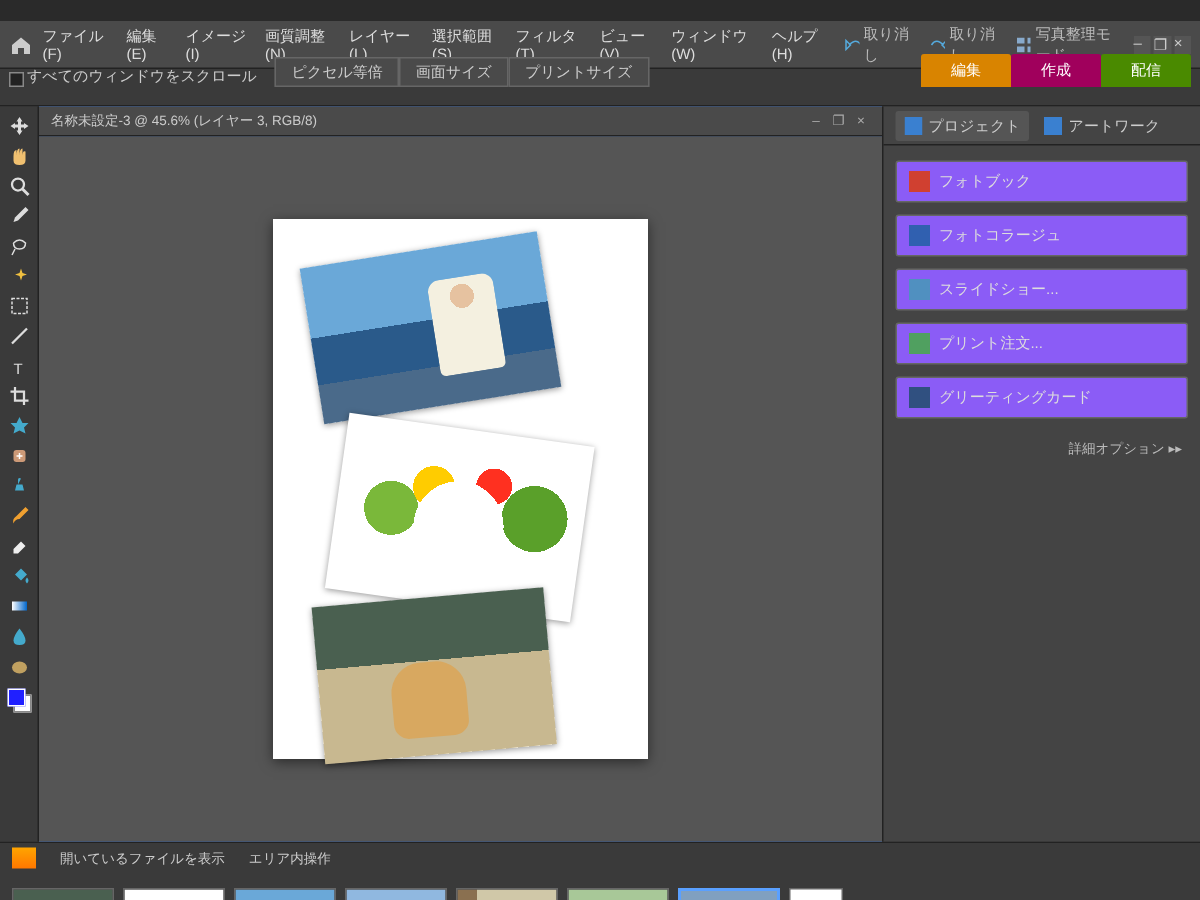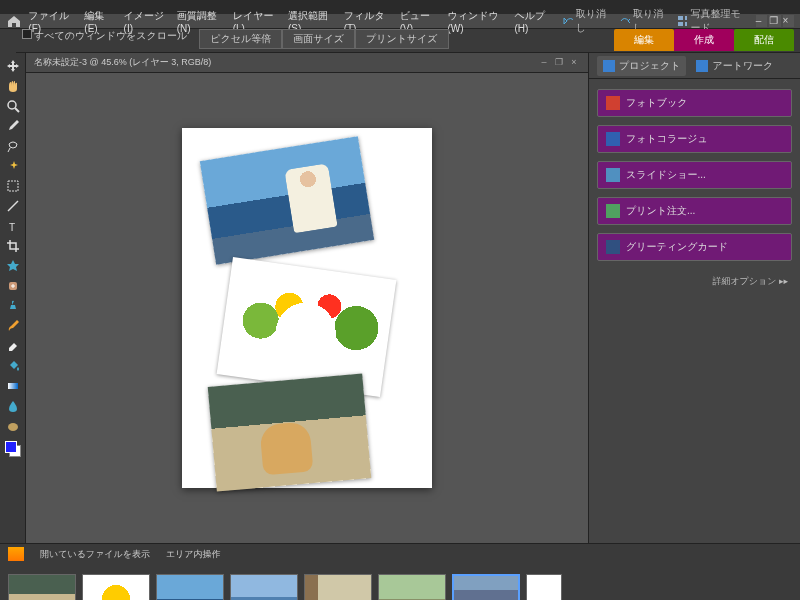--- a/index.html
+++ b/index.html
@@ -1,28 +1,28 @@
 <!DOCTYPE html>
 <html><head>
 <meta charset="utf-8">
 <style>
 * { margin: 0; padding: 0; box-sizing: border-box; font-family: "Hiragino Kaku Gothic Pro", "Meiryo", sans-serif; font-size: 10px; }
 body { width: 800px; height: 600px; background: #3a3a3a; color: #ccc; overflow: hidden; }
 
 .titlebar { height: 14px; background: #2a2a2a; display: flex; align-items: center; padding: 0 4px; }
 .titlebar .app-title { color: #888; font-size: 9px; }
 
-.menubar { height: 15px; background: #4a4a4a; display: flex; align-items: center; padding: 0 6px; gap: 0; border-bottom: 1px solid #222; }
+.menubar { height: 32px; background: #4a4a4a; display: flex; align-items: center; padding: 0 6px; gap: 0; border-bottom: 1px solid #222; }
 .menubar .home { width: 20px; height: 16px; display: flex; align-items: center; justify-content: center; }
 .menubar .menu-item { padding: 0 6px; color: #ddd; font-size: 10px; cursor: pointer; }
 .menubar .spacer { flex: 1; }
 .menubar .quick-btn { padding: 0 6px; color: #bbb; font-size: 9px; display: flex; align-items: center; gap: 3px; }
 .menubar .win-btn { width: 14px; height: 12px; background: #555; margin-left: 2px; }
 
-.modebar { height: 24px; background: #3a3a3a; display: flex; align-items: flex-start; padding: 0 6px; border-bottom: 1px solid #222; margin-left: 16px; }
+.modebar { height: 24px; background: #3a3a3a; display: flex; align-items: flex-end; padding: 12px 6px; border-bottom: 1px solid #222; }
 .modebar .opt-label { color: #ccc; padding: 0 12px 0 2px; font-size: 10px; }
 .modebar .opt-checkbox { width: 10px; height: 10px; border: 1px solid #888; background: #222; }
 .modebar .opt-btn { padding: 2px 10px; background: #4a4a4a; border: 1px solid #666; color: #ccc; font-size: 10px; }
 .modebar .spacer { flex: 1; }
 .modebar .mode-tab { padding: 4px 20px; color: #fff; font-size: 10px; cursor: pointer; border-radius: 2px 2px 0 0; }
 .mode-edit { background: #d98400; }
 .mode-create { background: #a0005c; }
 .mode-share { background: #4a8a00; }
 
 .main { display: flex; height: 490px; }
@@ -48,21 +48,21 @@
 .p3::after { content:""; position:absolute; left:48px; bottom:12px; width:50px; height:50px; background:#d8a860; border-radius: 40% 40% 20% 20%; }
 .statusbar { height: 18px; background: #3a3a3a; border-top: 1px solid #222; display: flex; align-items: center; padding: 0 6px; gap: 10px; }
 .statusbar span { color: #aaa; font-size: 9px; }
 
 .panel { width: 212px; background: #444; border-left: 1px solid #222; display: flex; flex-direction: column; }
 .panel-tabs { height: 26px; display: flex; align-items: center; gap: 4px; padding: 0 8px; border-bottom: 1px solid #222; }
 .panel-tab { padding: 3px 6px; color: #ccc; font-size: 10px; display: flex; align-items: center; gap: 4px; cursor: pointer; border-radius: 2px; }
 .panel-tab.active { background: #555; }
 .panel-body { flex: 1; padding: 10px 8px; }
 .panel-hint { color: #ccc; font-size: 10px; margin-bottom: 12px; }
-.panel-btn { display: flex; align-items: center; gap: 6px; padding: 6px 8px; background: #701a75; border: 1px solid #666; border-radius: 2px; margin-bottom: 8px; cursor: pointer; color: #ddd; font-size: 10px; }
+.panel-btn { display: flex; align-items: center; gap: 6px; padding: 6px 8px; background: #8b5cf6; border: 1px solid #666; border-radius: 2px; margin-bottom: 8px; cursor: pointer; color: #ddd; font-size: 10px; }
 .panel-btn .ico { width: 14px; height: 14px; }
 .ico-red { background: #d04030; }
 .ico-blue { background: #3060b0; }
 .ico-sky { background: #5090c0; }
 .ico-gr { background: #50a060; }
 .ico-navy { background: #305080; }
 .panel-more { text-align: right; padding: 6px 4px; color: #bbb; font-size: 9px; cursor: pointer; }
 
 .bin { height: 90px; background: #3a3a3a; border-top: 1px solid #222; display: flex; flex-direction: column; }
 .bin-header { height: 20px; display: flex; align-items: center; padding: 0 8px; gap: 16px; }

